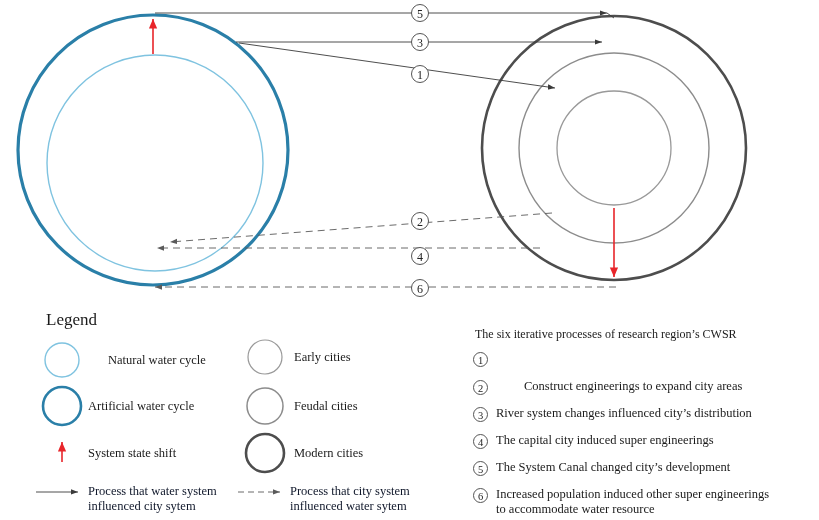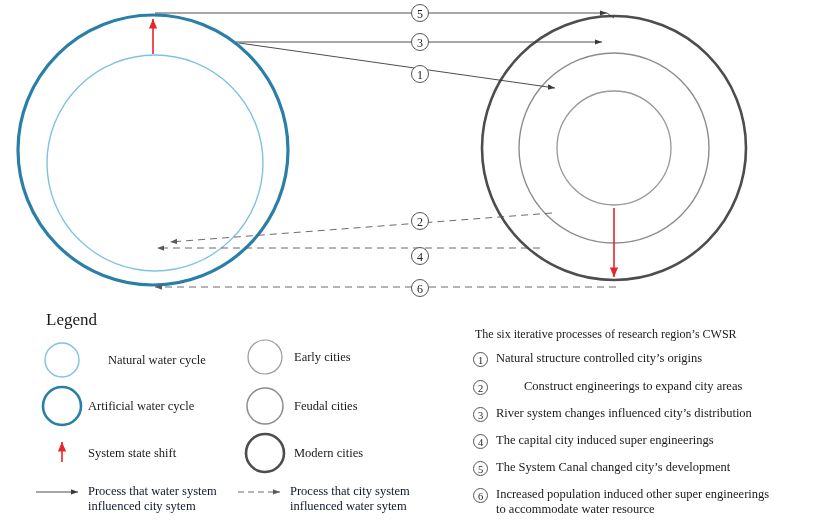--- a/index.html
+++ b/index.html
@@ -157,21 +157,20 @@
   <div class="legend-text" style="left:294px; top:446px;">Modern cities</div>
 
   <div class="leg-line2" style="left:88px; top:484px;">Process that water system</div>
   <div class="leg-line2" style="left:88px; top:499px;">influenced city sytem</div>
   <div class="leg-line2" style="left:290px; top:484px;">Process that city system</div>
   <div class="leg-line2" style="left:290px; top:499px;">influenced water sytem</div>
 
   <div class="proc-title">The six iterative processes of research region’s CWSR</div>
 
   <div class="proc-num" style="left:473px; top:352px;">1</div>
-  <div class="proc-item" style="left:496px; top:351px;">Natural structure controlled city’s origins</div>
 
   <div class="proc-num" style="left:473px; top:380px;">2</div>
   <div class="proc-item" style="left:524px; top:379px;">Construct engineerings to expand city areas</div>
 
   <div class="proc-num" style="left:473px; top:407px;">3</div>
   <div class="proc-item" style="left:496px; top:406px;">River system changes influenced city’s distribution</div>
 
   <div class="proc-num" style="left:473px; top:434px;">4</div>
   <div class="proc-item" style="left:496px; top:433px;text-align:center;">The capital city induced super engineerings</div>
 

